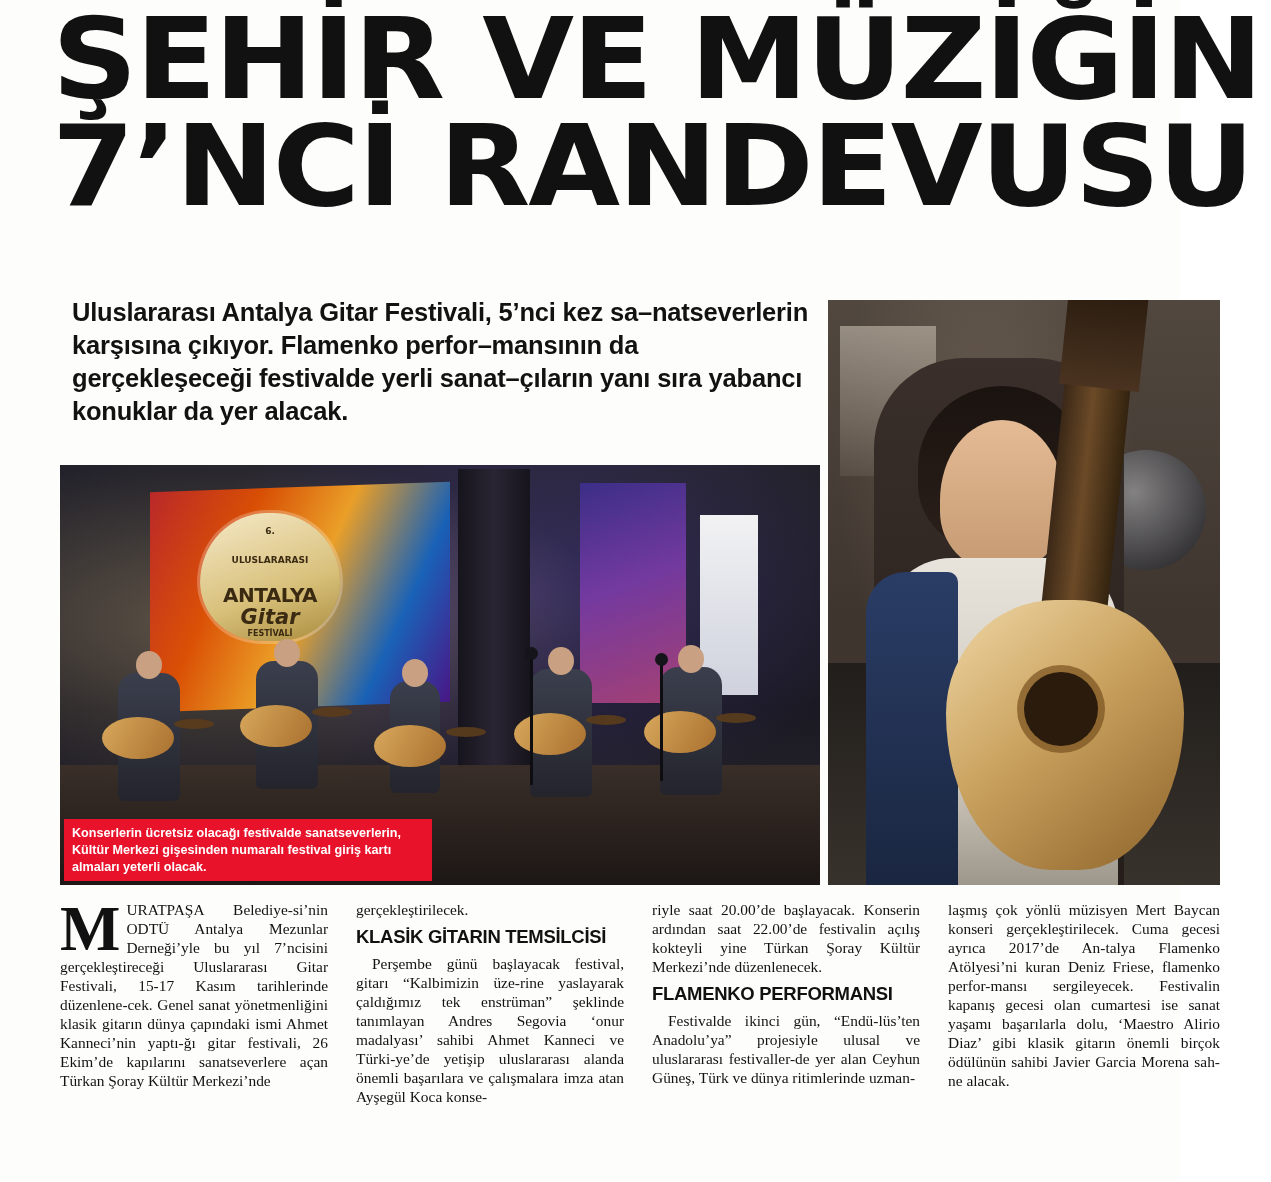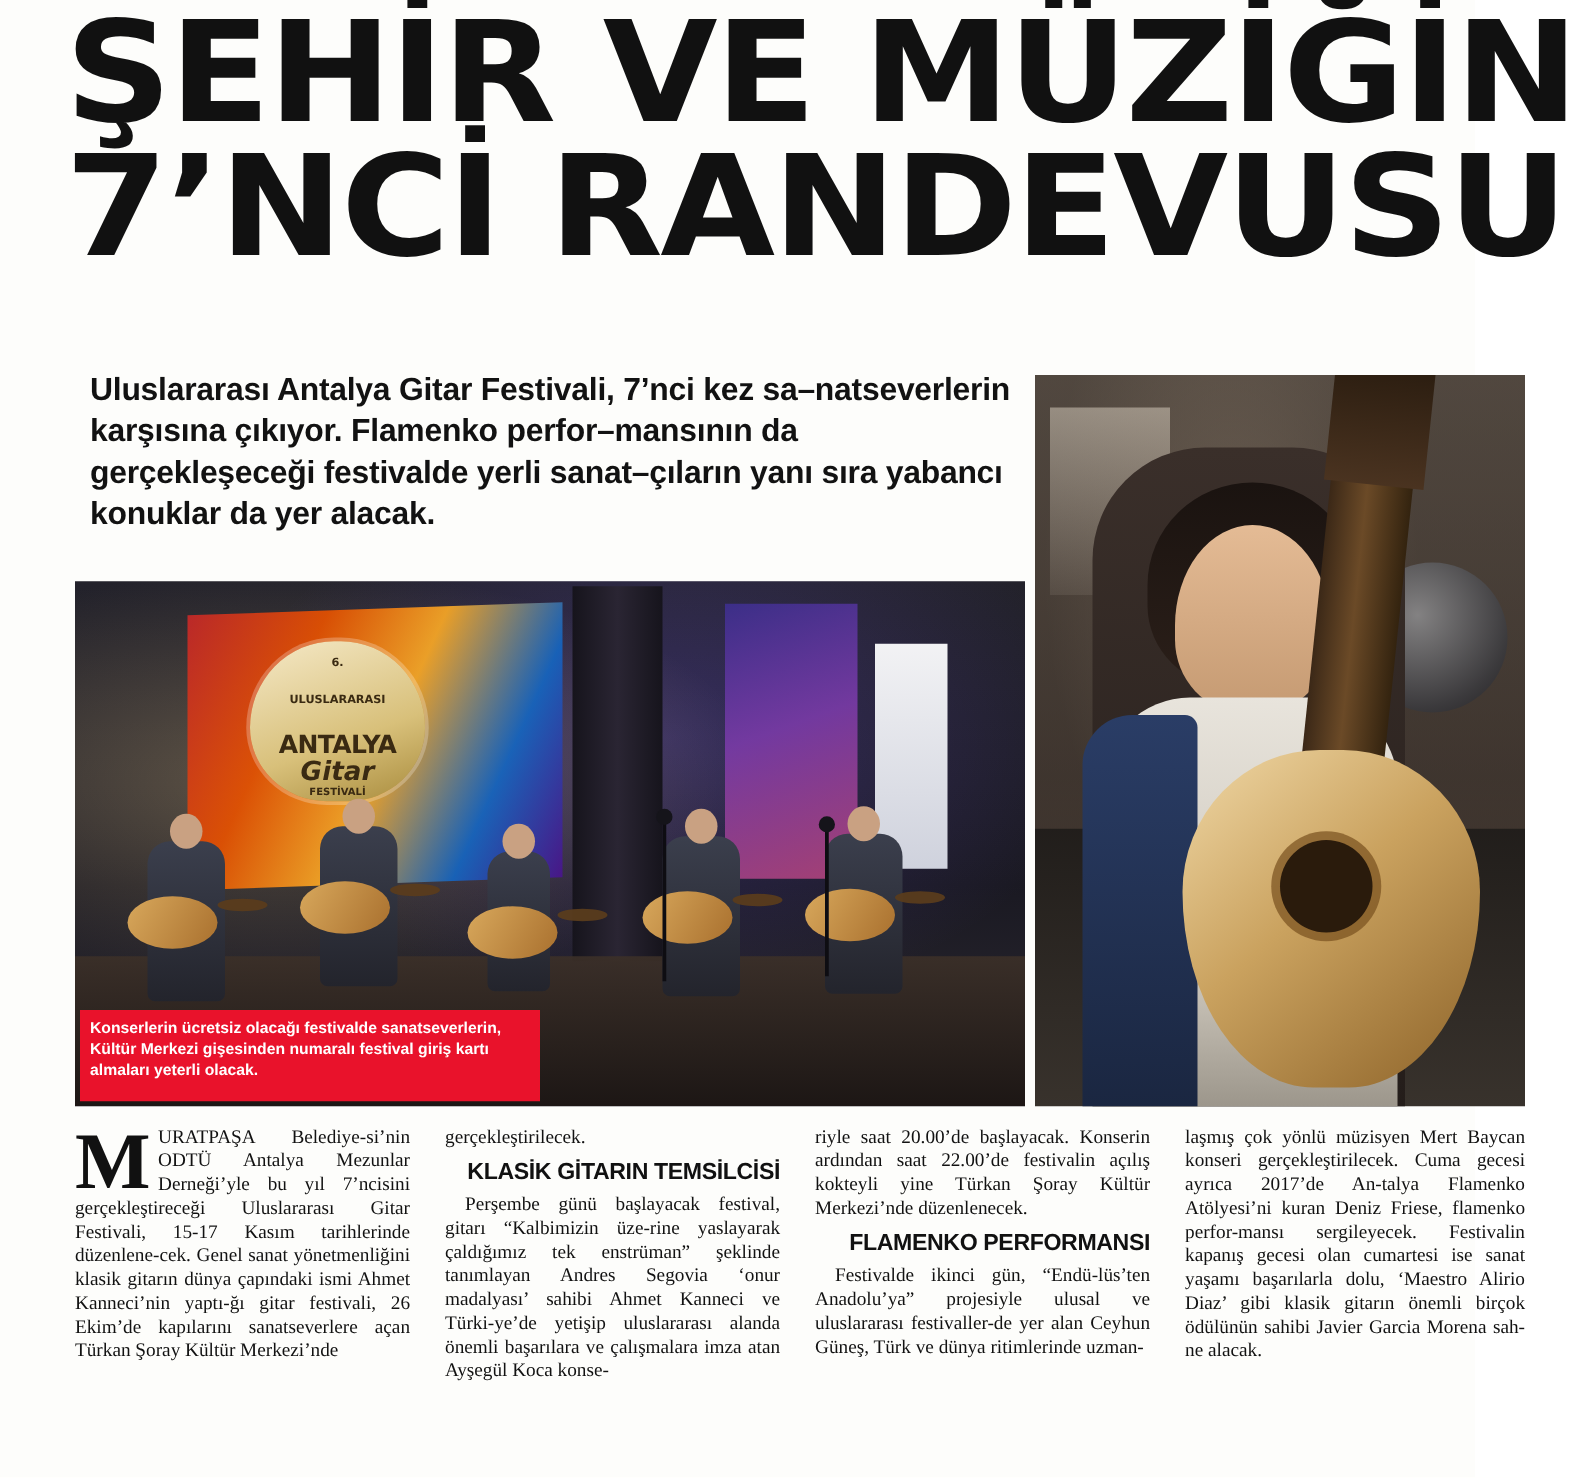--- a/index.html
+++ b/index.html
@@ -187,21 +187,21 @@
     border-radius: 50%;
     background: #15141a;
   }
 
   .caption-box {
     position: absolute;
     left: 4px;
     bottom: 4px;
     width: 368px;
     background: #e9122b;
-    padding: 6px 8px 16px 8px;
+    padding: 6px 8px 5px 8px;
     box-sizing: border-box;
   }
   .caption-text {
     font-family: "Liberation Sans", sans-serif;
     font-weight: 700;
     font-size: 12.6px;
     line-height: 1.36;
     color: #ffffff;
   }
 
@@ -330,36 +330,36 @@
     color: #111;
   }
 
   .subhead {
     font-family: "Liberation Sans", sans-serif;
     font-weight: 700;
     font-size: 18.5px;
     letter-spacing: -0.3px;
     color: #111;
     margin: 7px 0 5px 0;
-    text-align: right;
+    text-align: left;
   }
 
   .col-3 { width: 276px; }
 </style>
 </head>
 <body>
 
 <div class="page">
 
   <div class="headline">
     <div class="headline-line headline-line-1">ŞEHİR VE MÜZİĞİN</div>
     <div class="headline-line headline-line-2">7’NCİ RANDEVUSU</div>
   </div>
 
-  <div class="deck">Uluslararası Antalya Gitar Festivali, 7’nci kez sa–natseverlerin karşısına çıkıyor. Flamenko perfor–mansının da gerçekleşeceği festivalde yerli sanat–çıların yanı sıra yabancı konuklar da yer alacak.</div>
+  <div class="deck">Uluslararası Antalya Gitar Festivali, 5’nci kez sa–natseverlerin karşısına çıkıyor. Flamenko perfor–mansının da gerçekleşeceği festivalde yerli sanat–çıların yanı sıra yabancı konuklar da yer alacak.</div>
 
   <div class="photo photo-main">
     <div class="stage-backdrop"></div>
     <div class="stage-plaque">
       <div class="plaque-text">
         <div class="l1">6.</div>
         <div class="l2">ULUSLARARASI</div>
         <div class="l3">ANTALYA</div>
         <div class="l4">Gitar</div>
         <div class="l5">FESTİVALİ</div>

